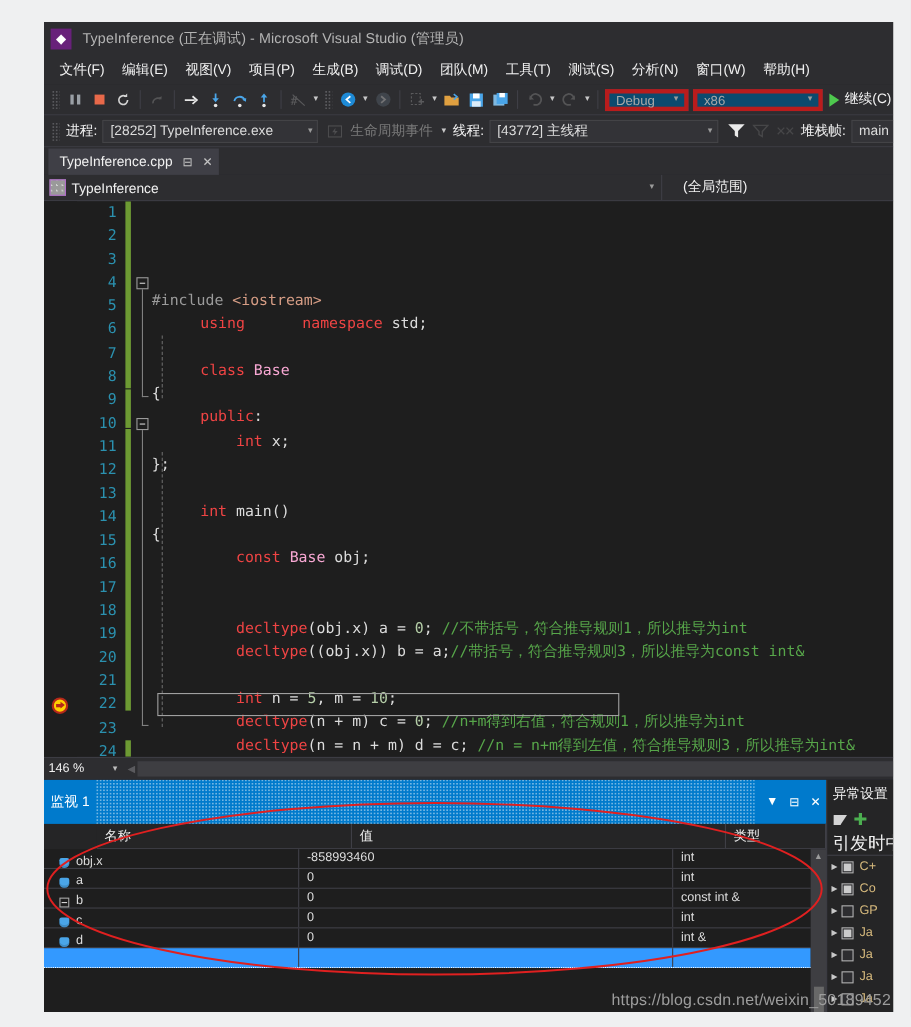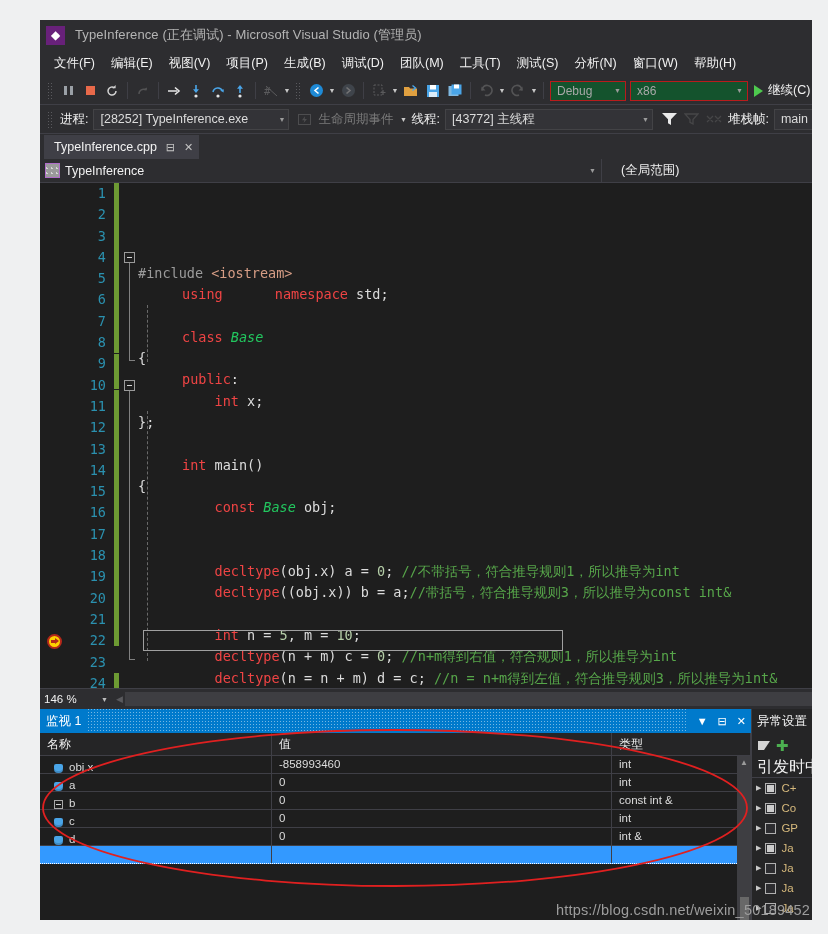--- a/index.html
+++ b/index.html
@@ -90,22 +90,22 @@
     font-size: 13px;
   }
   .tb-btn.dis { opacity: .42; }
   .tb-arrow {
     width: 10px; height: 21px;
     display: flex; align-items: center; justify-content: center;
     color: #c8c8c8; font-size: 7px; flex: none;
   }
   .combo {
     height: 20px;
-    background: #14532d;
-    border: 1px solid #b91c1c;
+    background: #0c4a6e;
+    border: 4px solid #b91c1c;
     color: #a8a8a8;
     font-size: 12px;
     display: flex; align-items: center;
     padding: 0 4px 0 6px;
     margin: 0 2px;
     flex: none;
     box-sizing: border-box;
     justify-content: center;
   }
   .combo .cval { flex: 1; white-space: nowrap; overflow: hidden; }
@@ -276,21 +276,21 @@
     position: absolute;
     border: 1px solid #a0a0a0;
     box-sizing: border-box;
     pointer-events: none;
   }
   
   .k  { color: #ef4444; margin-left: 44px; }
   .pp { color: #9b9b9b; }
   .str{ color: #d69d85; }
   .cm { color: #57a64a; }
-  .ty { color: #22c55e; font-style: italic; }
+  .ty { color: #f9a8d4; }
   .id { color: #dcdcdc; }
   .num{ color: #b5cea8; }
   
   .editor-status {
     height: 20px;
     background: #2d2d30;
     display: flex; align-items: center;
     border-top: 1px solid #3f3f46;
   }
   .zoom-box {
@@ -307,40 +307,41 @@
     position: relative;
     height: 212px;
     display: flex;
     background: #252526;
   }
   .watch-panel {
     flex: 1; display: flex; flex-direction: column;
     min-width: 0;
   }
   .panel-title {
-    height: 24px;
+    height: 40px;
     background: #007acc;
     display: flex; align-items: center;
     color: #fff; font-size: 12.5px;
     padding-left: 6px;
   }
   .panel-title .pt-dots {
     flex: 1; height: 100%;
     margin: 0 6px;
     background-image: radial-gradient(rgba(255,255,255,.45) 0.7px, transparent 0.8px);
     background-size: 3px 3px;
     background-position: 0 8px;
   }
   .pt-btn { color: #fff; font-size: 11px; padding: 0 5px; }
   .watch-header {
     height: 22px;
     background: #252526;
     display: flex; align-items: center;
     color: #f1f1f1; font-size: 12px;
     border-bottom: 1px solid #3f3f46;
+    margin-left: 48px;
   }
   .wh-cell {
     padding-left: 7px; height: 22px; line-height: 22px;
     border-right: 1px solid #3f3f46;
     box-sizing: border-box;
   }
   .wh-name { width: 232px; }
   .wh-value { width: 340px; }
   .wh-type { flex: 1; }
   .watch-rows { background: #1e1e1e; }

